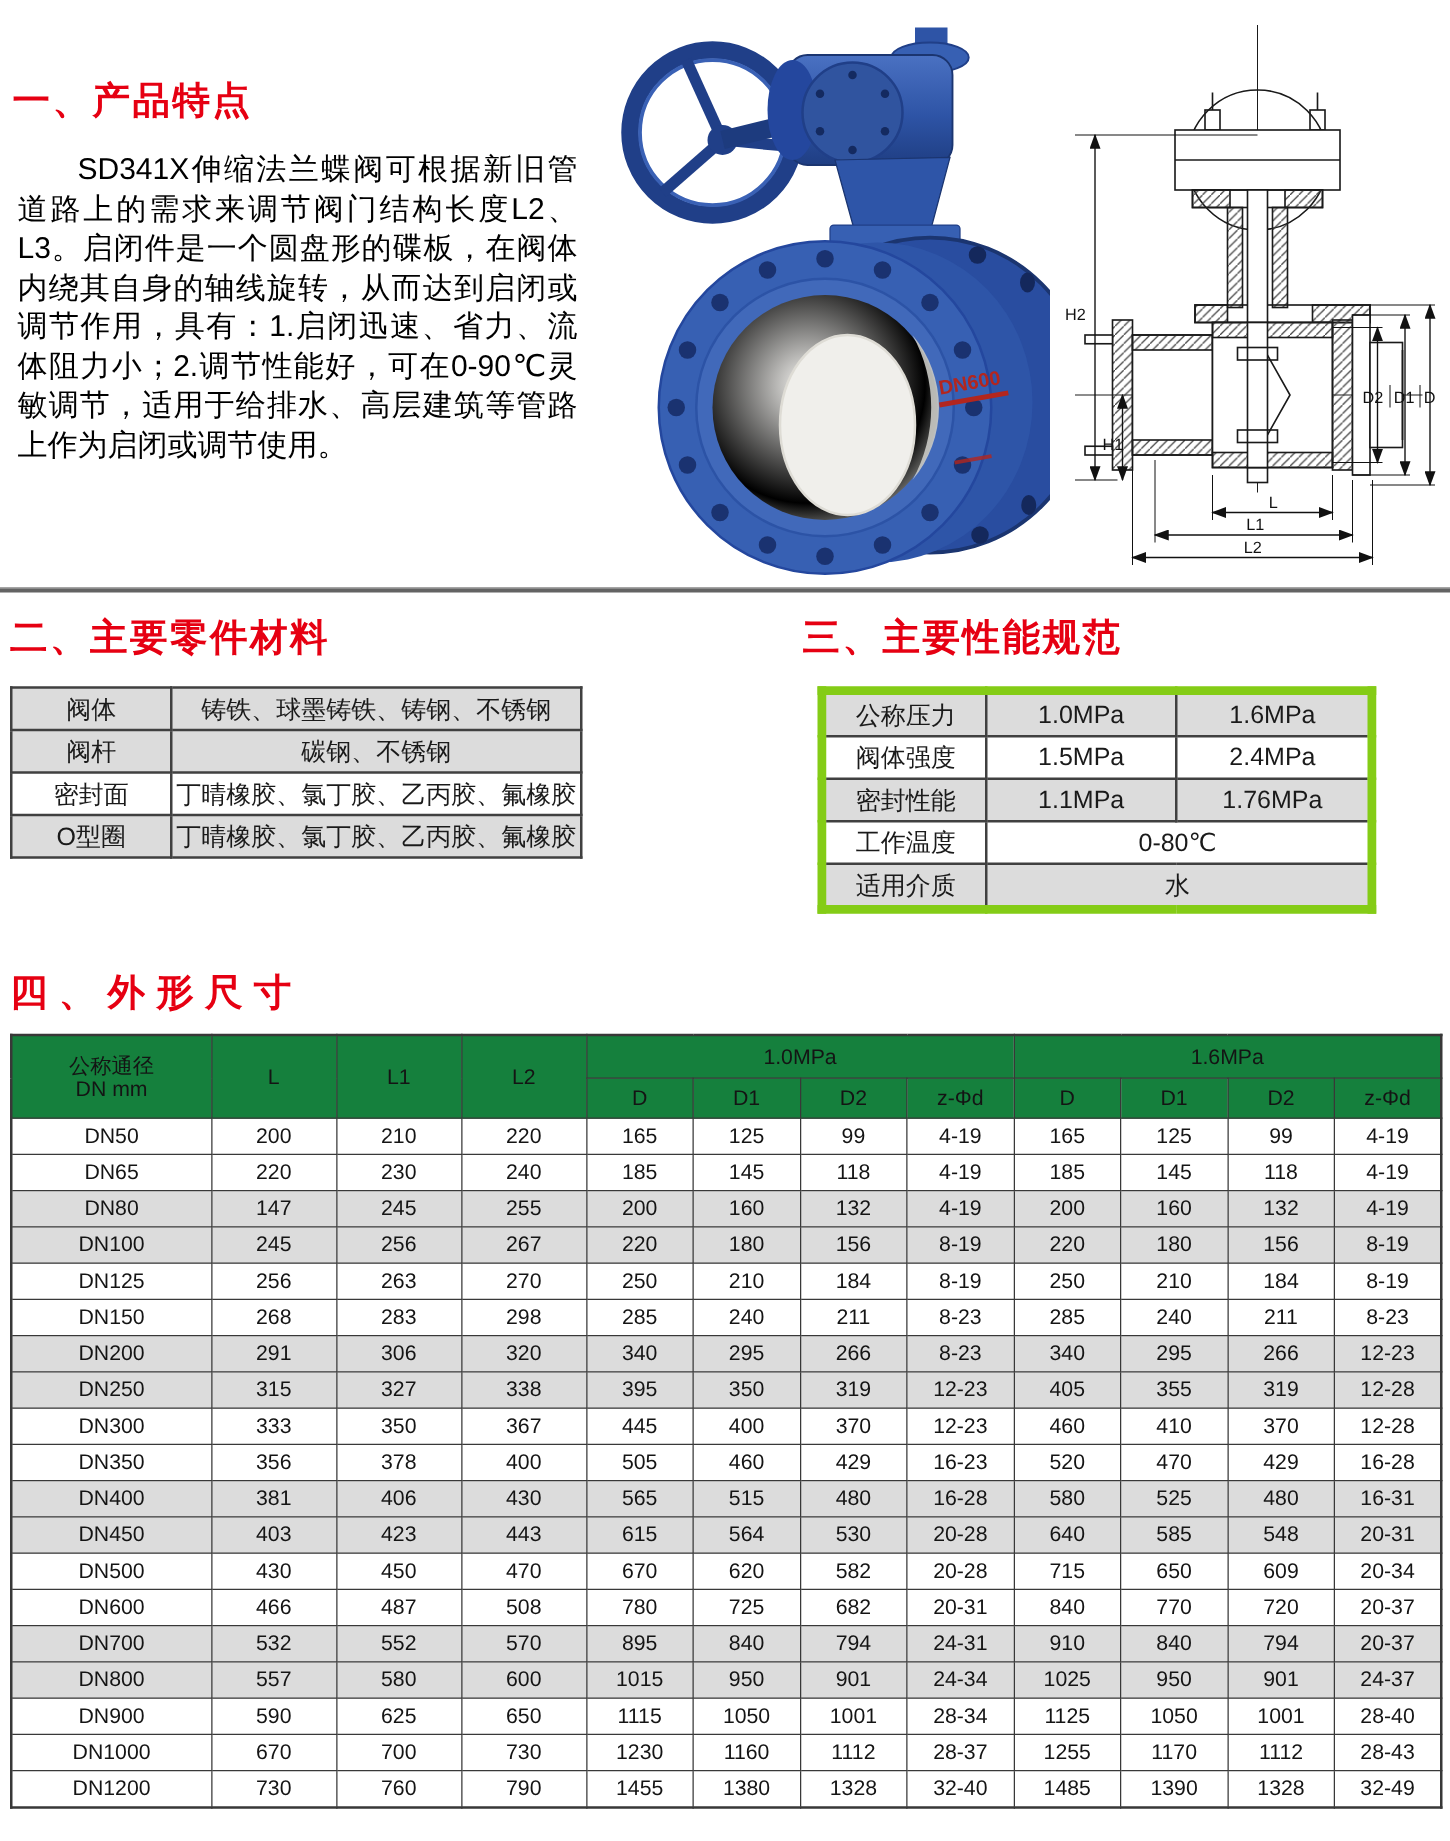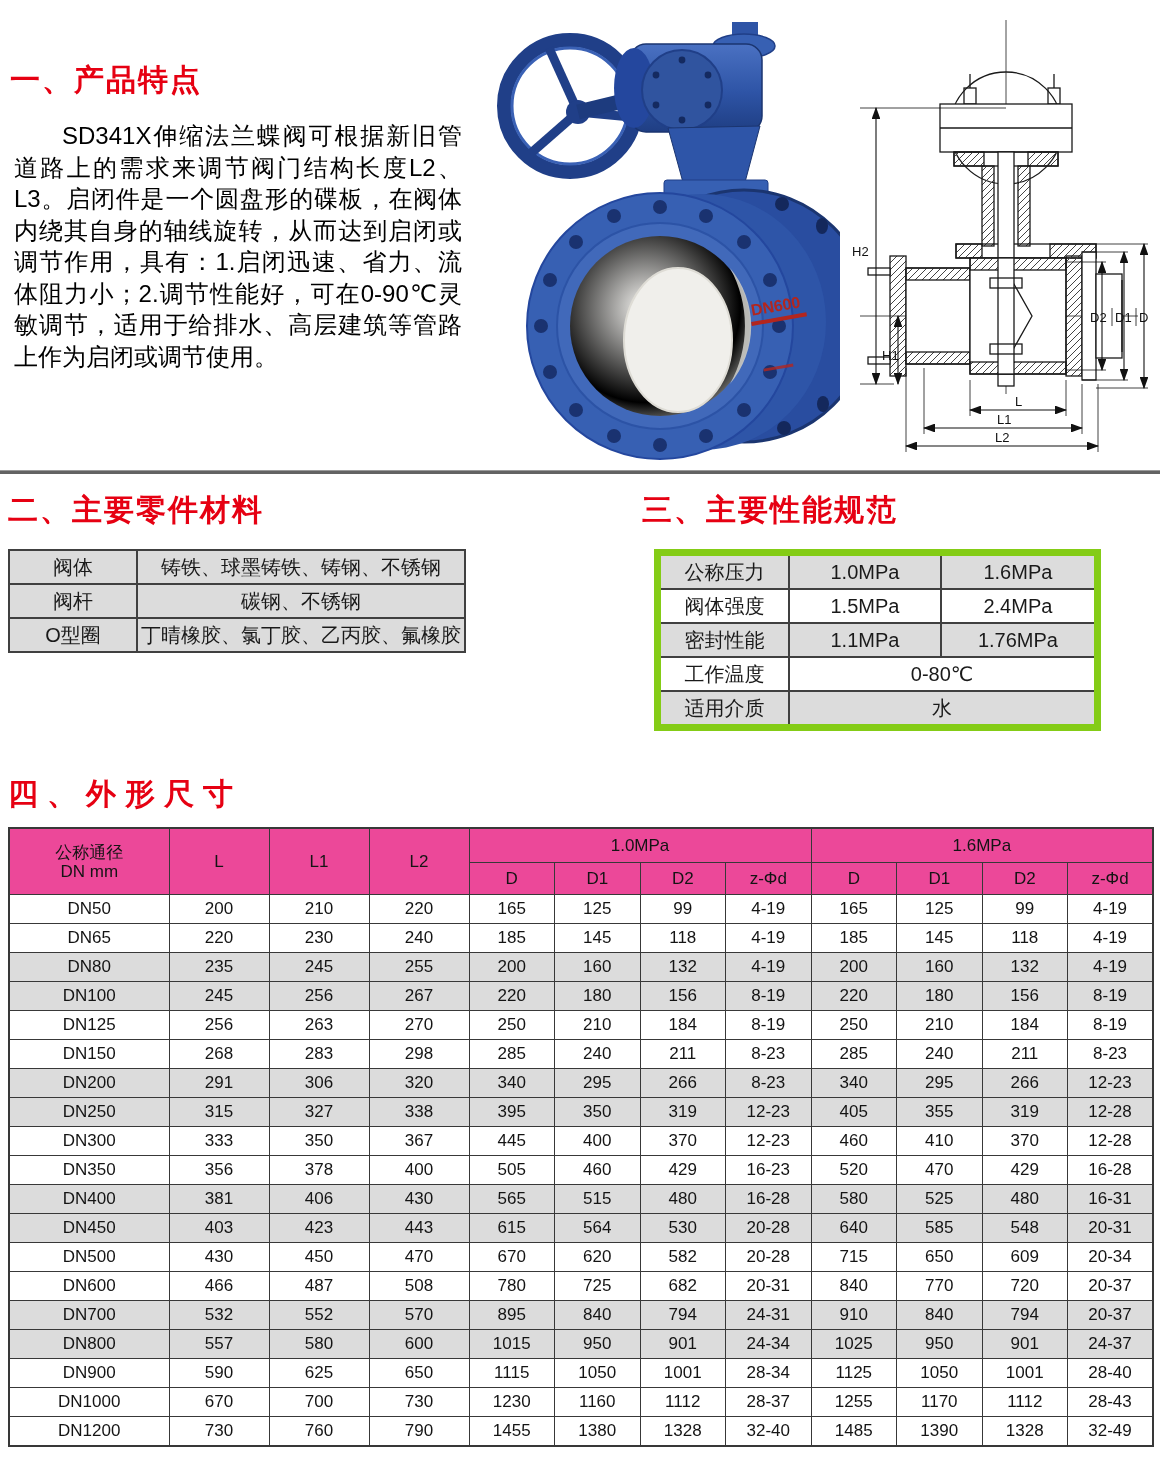--- a/index.html
+++ b/index.html
@@ -27,21 +27,21 @@
   .materials{left:8px;top:549px;width:458px;border:2px solid #404040;}
   .materials td{border:2px solid #404040;height:32px;font-size:20px;}
   .materials td.lbl{width:126px;}
 
   .performance{left:654px;top:549px;width:447px;border:7px solid #84cc16;}
   .performance td{border:2px solid #404040;height:32px;font-size:20px;}
   .performance td.lbl{width:138px;}
 
   .dims{left:8px;top:827px;width:1144px;border:2px solid #383838;table-layout:fixed;font-size:17px;}
   .dims th,.dims td{border:1px solid #383838;font-weight:400;color:#141414;}
-  .dims thead th{background:#ec4899;}
+  .dims thead th{background:#15803d;}
   .dims thead tr.h1 th{height:33px;}
   .dims thead tr.h2 th{height:31px;}
   .dims tbody td{height:28px;}
   .dn-head{line-height:19px;}
 </style>
 </head>
 <body>
 
 <div id="page">
 
@@ -225,20 +225,24 @@
   <table class="materials">
     <tbody id="mat-body">
         <tr class="g">
           <td class="lbl">阀体</td>
           <td>铸铁、球墨铸铁、铸钢、不锈钢</td>
         </tr>
         <tr class="g">
           <td class="lbl">阀杆</td>
           <td>碳钢、不锈钢</td>
         </tr>
+        <tr>
+          <td class="lbl">密封面</td>
+          <td>丁晴橡胶、氯丁胶、乙丙胶、氟橡胶</td>
+        </tr>
         <tr class="g">
           <td class="lbl">O型圈</td>
           <td>丁晴橡胶、氯丁胶、乙丙胶、氟橡胶</td>
         </tr>
       </tbody>
   </table>
 
   <table class="performance">
     <colgroup>
         <col style="width:138px">
@@ -336,21 +340,21 @@
           <td>145</td>
           <td>118</td>
           <td>4-19</td>
           <td>185</td>
           <td>145</td>
           <td>118</td>
           <td>4-19</td>
         </tr>
         <tr class="g">
           <td>DN80</td>
-          <td>235</td>
+          <td>147</td>
           <td>245</td>
           <td>255</td>
           <td>200</td>
           <td>160</td>
           <td>132</td>
           <td>4-19</td>
           <td>200</td>
           <td>160</td>
           <td>132</td>
           <td>4-19</td>

